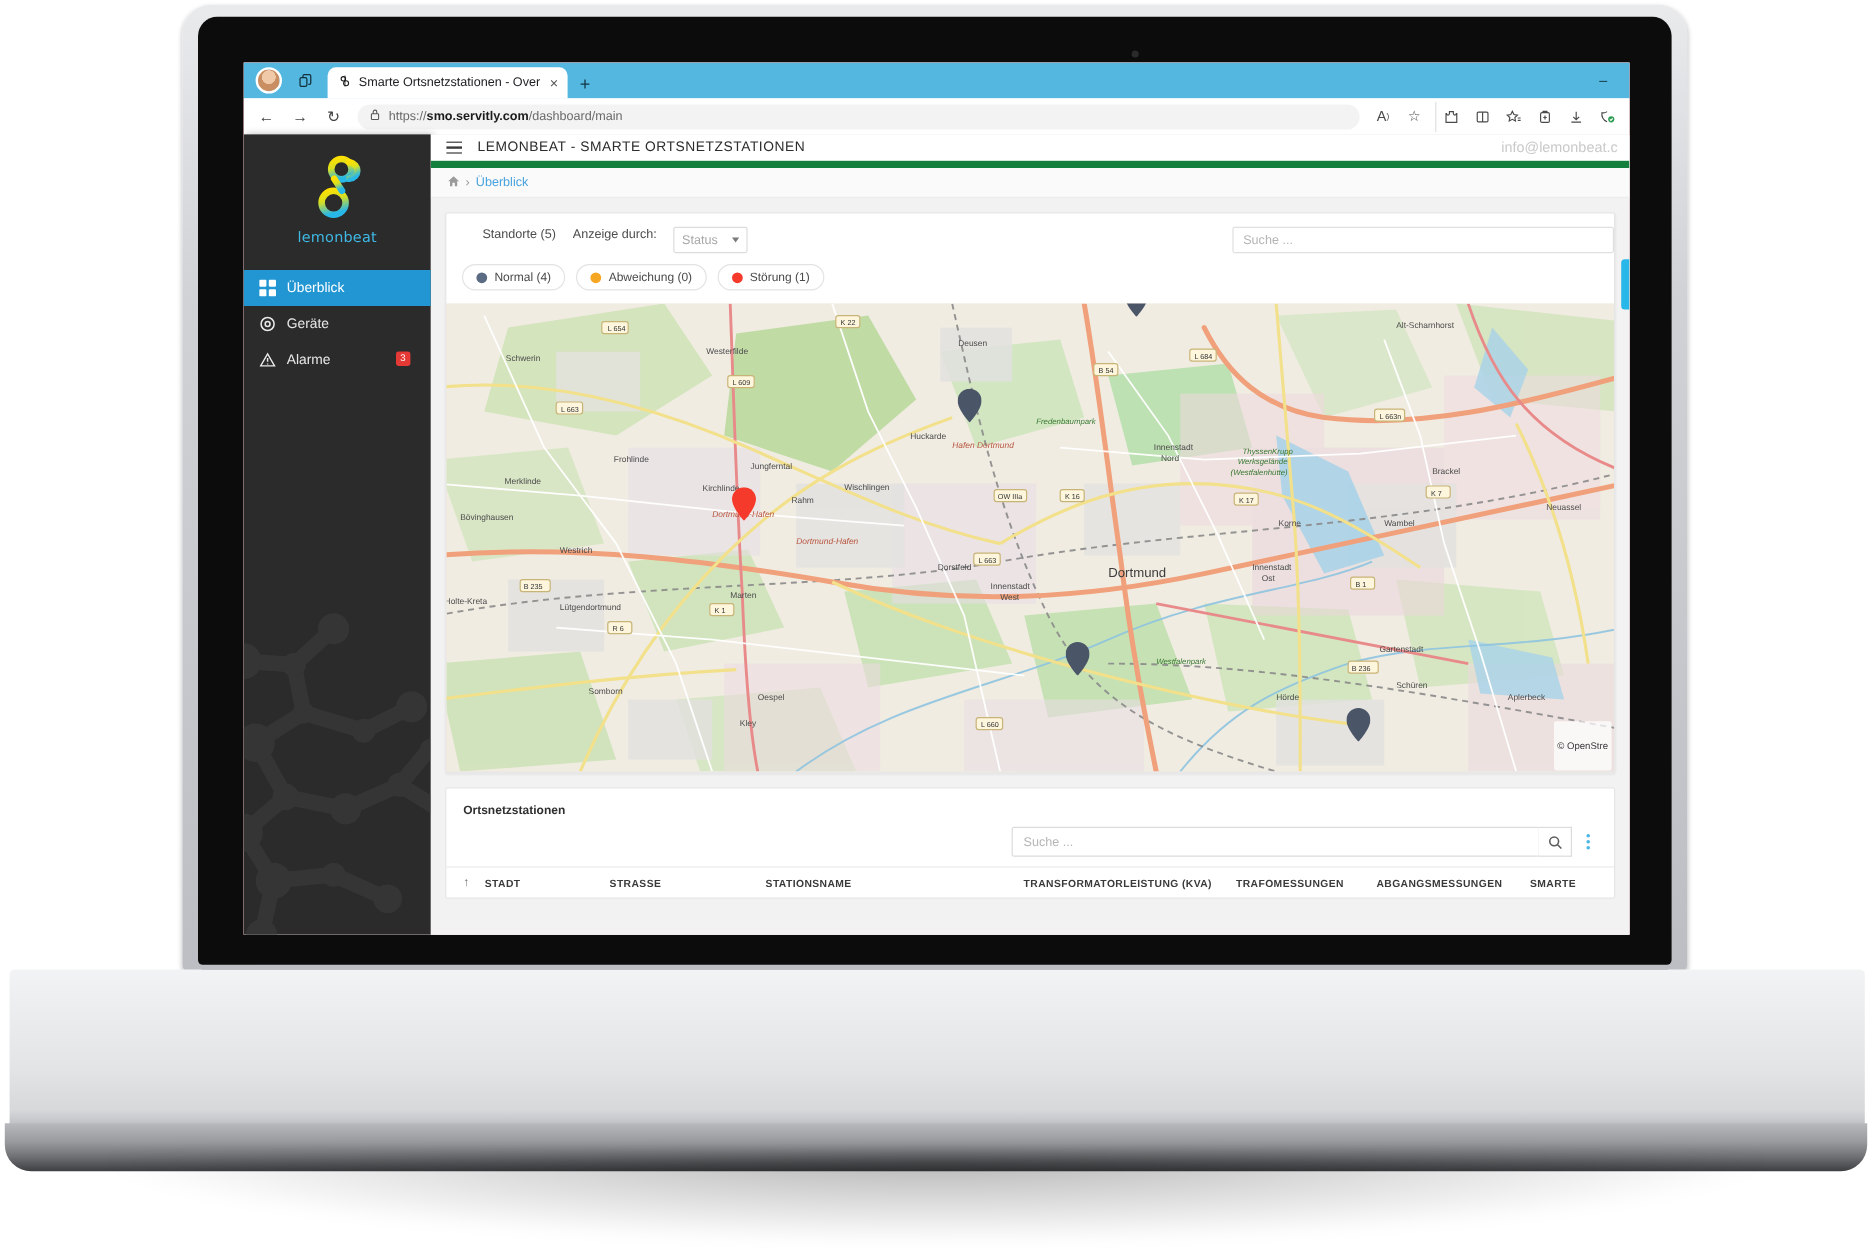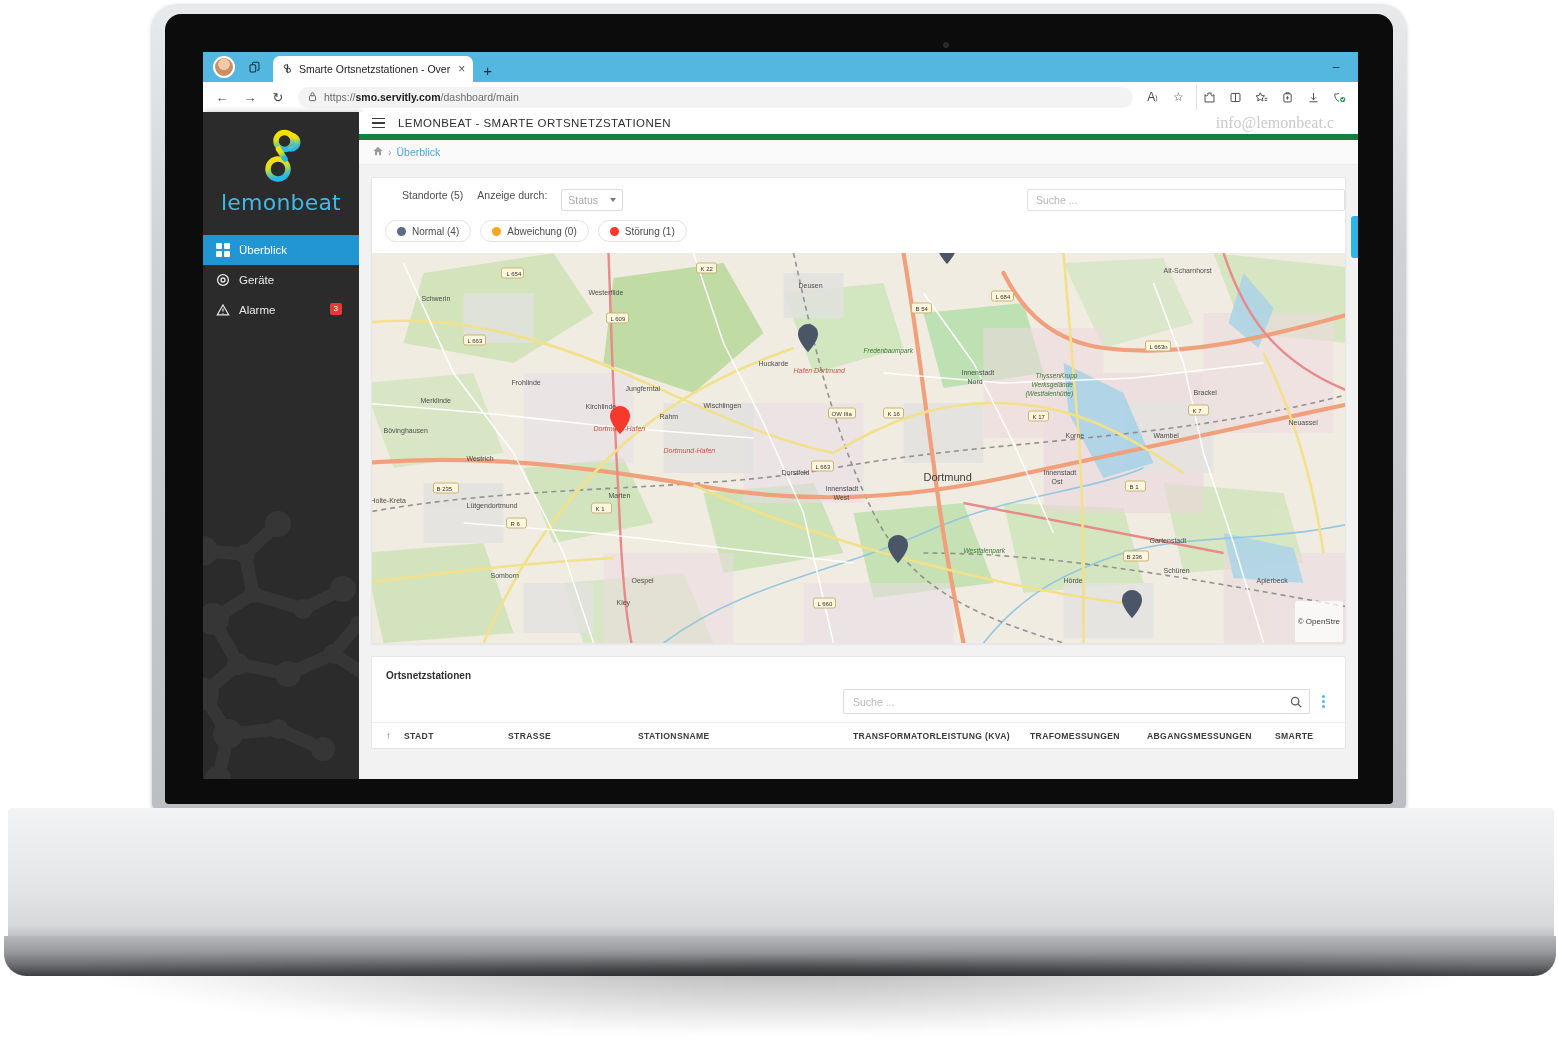--- a/index.html
+++ b/index.html
@@ -93,42 +93,42 @@
 
   
   .app { position:absolute; left:0; top:60px; right:0; bottom:0; display:flex; background:#f2f2f2; }
 
   .sidebar {
     width:156px; background:#2b2b2b; position:relative; overflow:hidden; flex:none;
     box-shadow: 2px 0 6px rgba(0,0,0,.25);
   }
   .deco { position:absolute; left:-20px; bottom:-30px; width:210px; height:330px; opacity:.75; }
   .logo-wrap { padding:16px 0 20px; text-align:center; position:relative; z-index:2;}
-  .logo-word { color:#3fb9e5; font-size:22px; letter-spacing:.2px; margin-top:2px; font-family:"DejaVu Sans", sans-serif;}
+  .logo-word { color:#3fb9e5; font-size:12px; letter-spacing:.2px; margin-top:2px; font-family:"DejaVu Sans", sans-serif;}
   .nav { position:relative; z-index:2; }
   .nav-item {
     display:flex; align-items:center; gap:9px; height:30px; padding:0 12px;
     color:#e9e9e9; font-size:11.5px; position:relative;
   }
   .nav-item.active { background:#2196d3; color:#fff; }
   .nav-ico { width:15px;height:15px; display:flex;align-items:center;justify-content:center; flex:none;}
   .badge {
     position:absolute; right:17px; top:8px; background:#e53935; color:#fff;
     font-size:8px; line-height:1; padding:2px 4px; border-radius:2px; min-width:12px; text-align:center;
   }
 
   .content { flex:1; position:relative; overflow:hidden; background:#f2f2f2; }
   .topbar {
     height:28px; background:#fff; display:flex; align-items:center; gap:13px; padding:0 13px;
     border-bottom:6px solid #15803d; position:relative;
   }
   .burger { display:flex; flex-direction:column; gap:3px; }
   .burger i { display:block; width:13px;height:1.6px;background:#3b3b3b; }
   .app-title { font-size:11.5px; letter-spacing:.45px; color:#2d2d2d; font-weight:400; }
-  .user-email { position:absolute; right:24px; font-size:16px; color:#c9c9c9; white-space:nowrap;font-family:Liberation Serif, serif; }
+  .user-email { position:absolute; right:10px; font-size:12px; color:#c9c9c9; white-space:nowrap; }
 
   .crumbs {
     height:25px; background:#fafafa; border-bottom:1px solid #ececec;
     display:flex; align-items:center; gap:5px; padding:0 14px; font-size:10.5px; color:#9b9b9b;
   }
   .crumb-link { color:#4aa3df; }
 
   .card {
     margin:12px 12px 0 12px; background:#fff; border:1px solid #e6e6e6; border-radius:2px;
     box-shadow:0 1px 2px rgba(0,0,0,.05);

